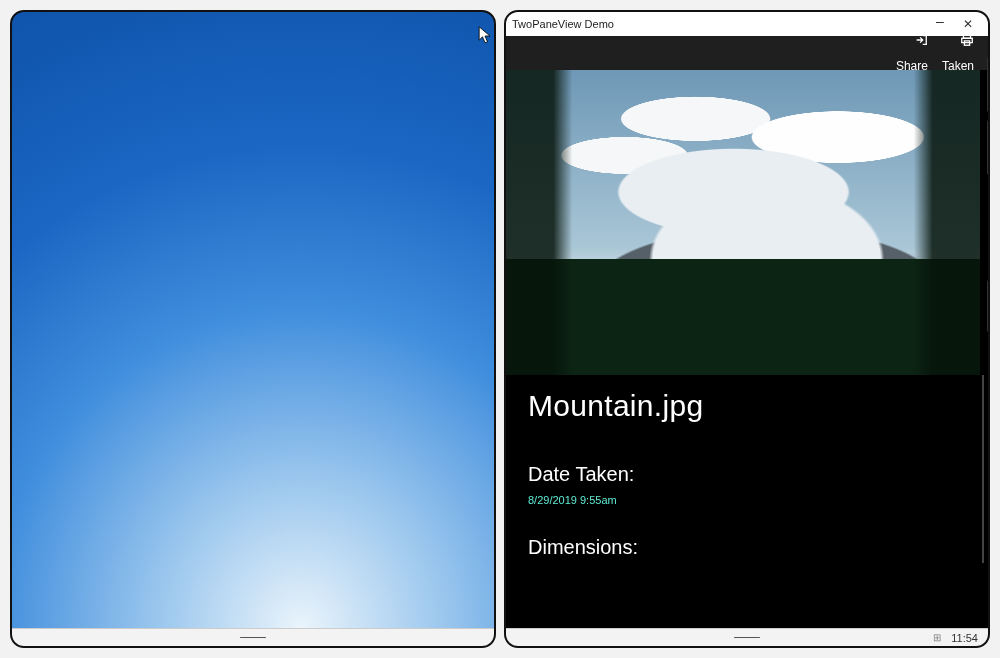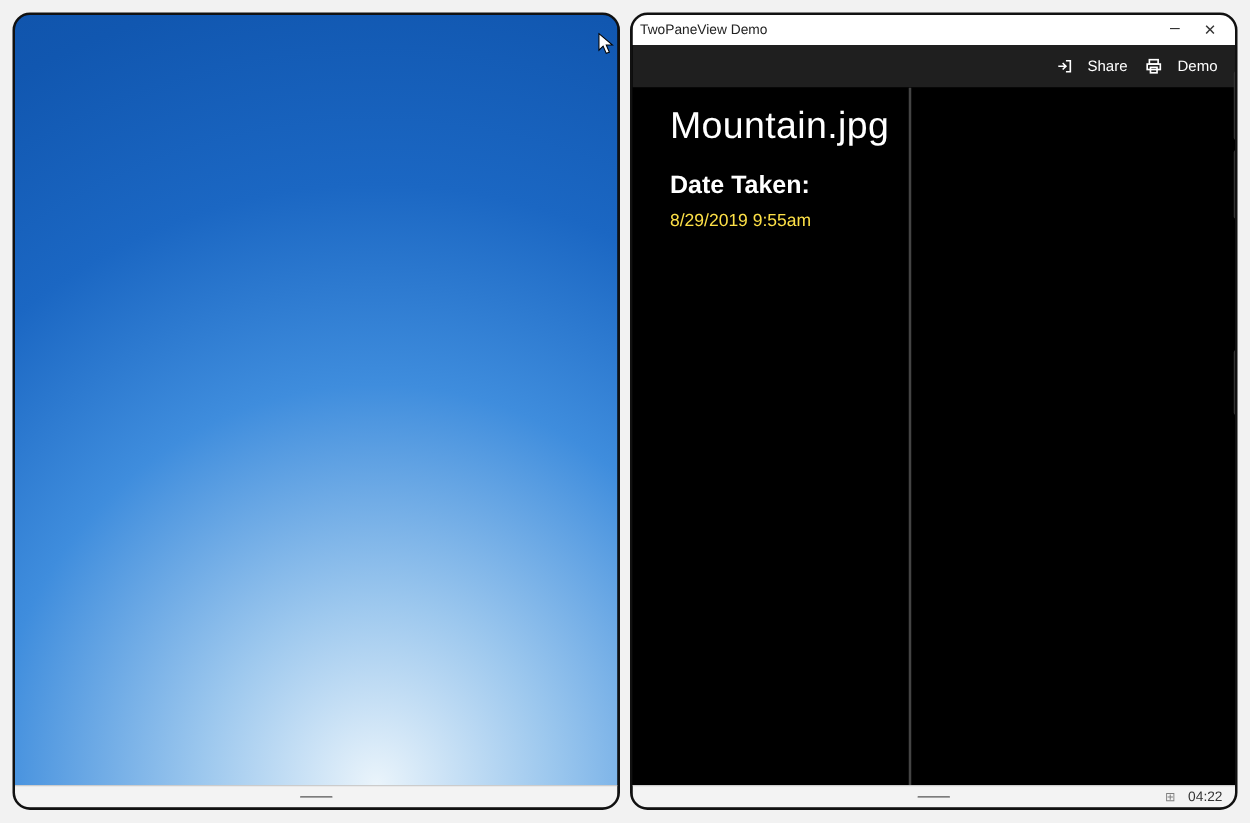--- a/index.html
+++ b/index.html
@@ -34,24 +34,24 @@
     padding: 0 6px; font-size: 11px;
   }
   .titlebar .title { flex: 0 0 auto; }
   .titlebar .spacer { flex: 1 1 auto; }
   .caption-btn { width: 28px; text-align: center; cursor: default; font-size: 12px; color:#333;}
   .caption-btn.min { font-size: 14px; position: relative; top:-3px;}
   .cmdbar {
     height: 34px; background: #1f1f1f; display: flex; justify-content: flex-end; align-items: center;
     gap: 14px; padding: 0 14px; font-size: 12px; color: #fff;
   }
-  .cmd { display: flex; align-items: flex-start; gap: 12px; cursor: default; }
+  .cmd { display: flex; align-items: flex-end; gap: 12px; cursor: default; flex-direction: column; }
   .cmd svg { width: 14px; height: 14px; fill: none; stroke: #fff; stroke-width: 1.5; }
 
-  .app-body { flex:1 1 auto; background: #000; display:flex; overflow:hidden; color:#fff; }
+  .app-body { flex:1 1 auto; background: #000; display:flex; flex-direction:column; overflow:hidden; color:#fff; }
   .photo {
     height: 305px;
     background:
       
       linear-gradient(90deg, rgba(6,20,10,.85) 0 10%, transparent 14% 86%, rgba(6,20,10,.85) 90% 100%),
       
       linear-gradient(180deg, transparent 0 62%, #0c2414 62% 100%),
       
       radial-gradient(80% 80% at 55% 62%, #e9eef2 0 30%, transparent 31%),
       radial-gradient(60% 35% at 48% 40%, #e9eef2 0 40%, transparent 41%),
@@ -60,22 +60,22 @@
       
       radial-gradient(30% 14% at 70% 22%, #fefefe 0 60%, transparent 61%),
       radial-gradient(26% 12% at 40% 16%, #f5f7f8 0 60%, transparent 61%),
       radial-gradient(22% 10% at 25% 28%, #f5f7f8 0 60%, transparent 61%),
       
       linear-gradient(180deg, #6e98b6 0%, #a9c6d6 58%, #cfdde3 68%);
     margin-right: 8px; 
   }
   .details { padding: 14px 22px 4px 22px; display:flex; flex-direction:column; gap:6px; position:relative;}
   .filename { font-size: 30px; font-weight: 300; letter-spacing: .3px; margin-bottom: 10px; }
-  .label { font-size: 20px; font-weight: 700; margin-top: 3px; }
-  .value { font-size: 14px; font-weight: 400; color:#fde047; margin-top: 2px; }
+  .label { font-size: 20px; font-weight: 400; margin-top: 24px; }
+  .value { font-size: 11px; font-weight: 400; color:#5eead4; margin-top: 2px; }
   .scroll-track { position:absolute; right:4px; top:0; bottom:0; width:2px; background:#444; }
 
   
   .edge-bump { position:absolute; right:-3px; width:4px; background:#333; border-radius:2px;}
 </style>
 </head>
 <body>
 
 <div class="stage">
 
@@ -107,39 +107,40 @@
           <path d="M3 8 L10 8 M7 5 L10 8 L7 11 M10 3 H14 V13 H10"></path>
         </svg>
         <span>Share</span>
       </div>
       <div class="cmd">
         <svg viewBox="0 0 16 16">
           <rect x="4" y="2" width="8" height="4"></rect>
             <rect x="2" y="6" width="12" height="5"></rect>
             <rect x="5" y="9" width="6" height="5"></rect>
         </svg>
-        <span>Demo</span>
+        <span>Taken</span>
       </div>
     </div>
 
     <div class="app-body">
       <div class="photo"></div>
       <div class="details">
         <div class="scroll-track"></div>
         <div class="filename">Mountain.jpg</div>
 
         <div class="label">Date Taken:</div>
         <div class="value">8/29/2019 9:55am</div>
 
+        <div class="label">Dimensions:</div>
 
       </div>
     </div>
 
     <div class="taskbar-right">
       <div class="taskbar-handle"></div>
       <div class="tray">
         <span class="glyph">⊞</span>
-        <span>04:22</span>
+        <span>11:54</span>
       </div>
     </div>
   </div>
 
 </div>
 
 </body></html>

